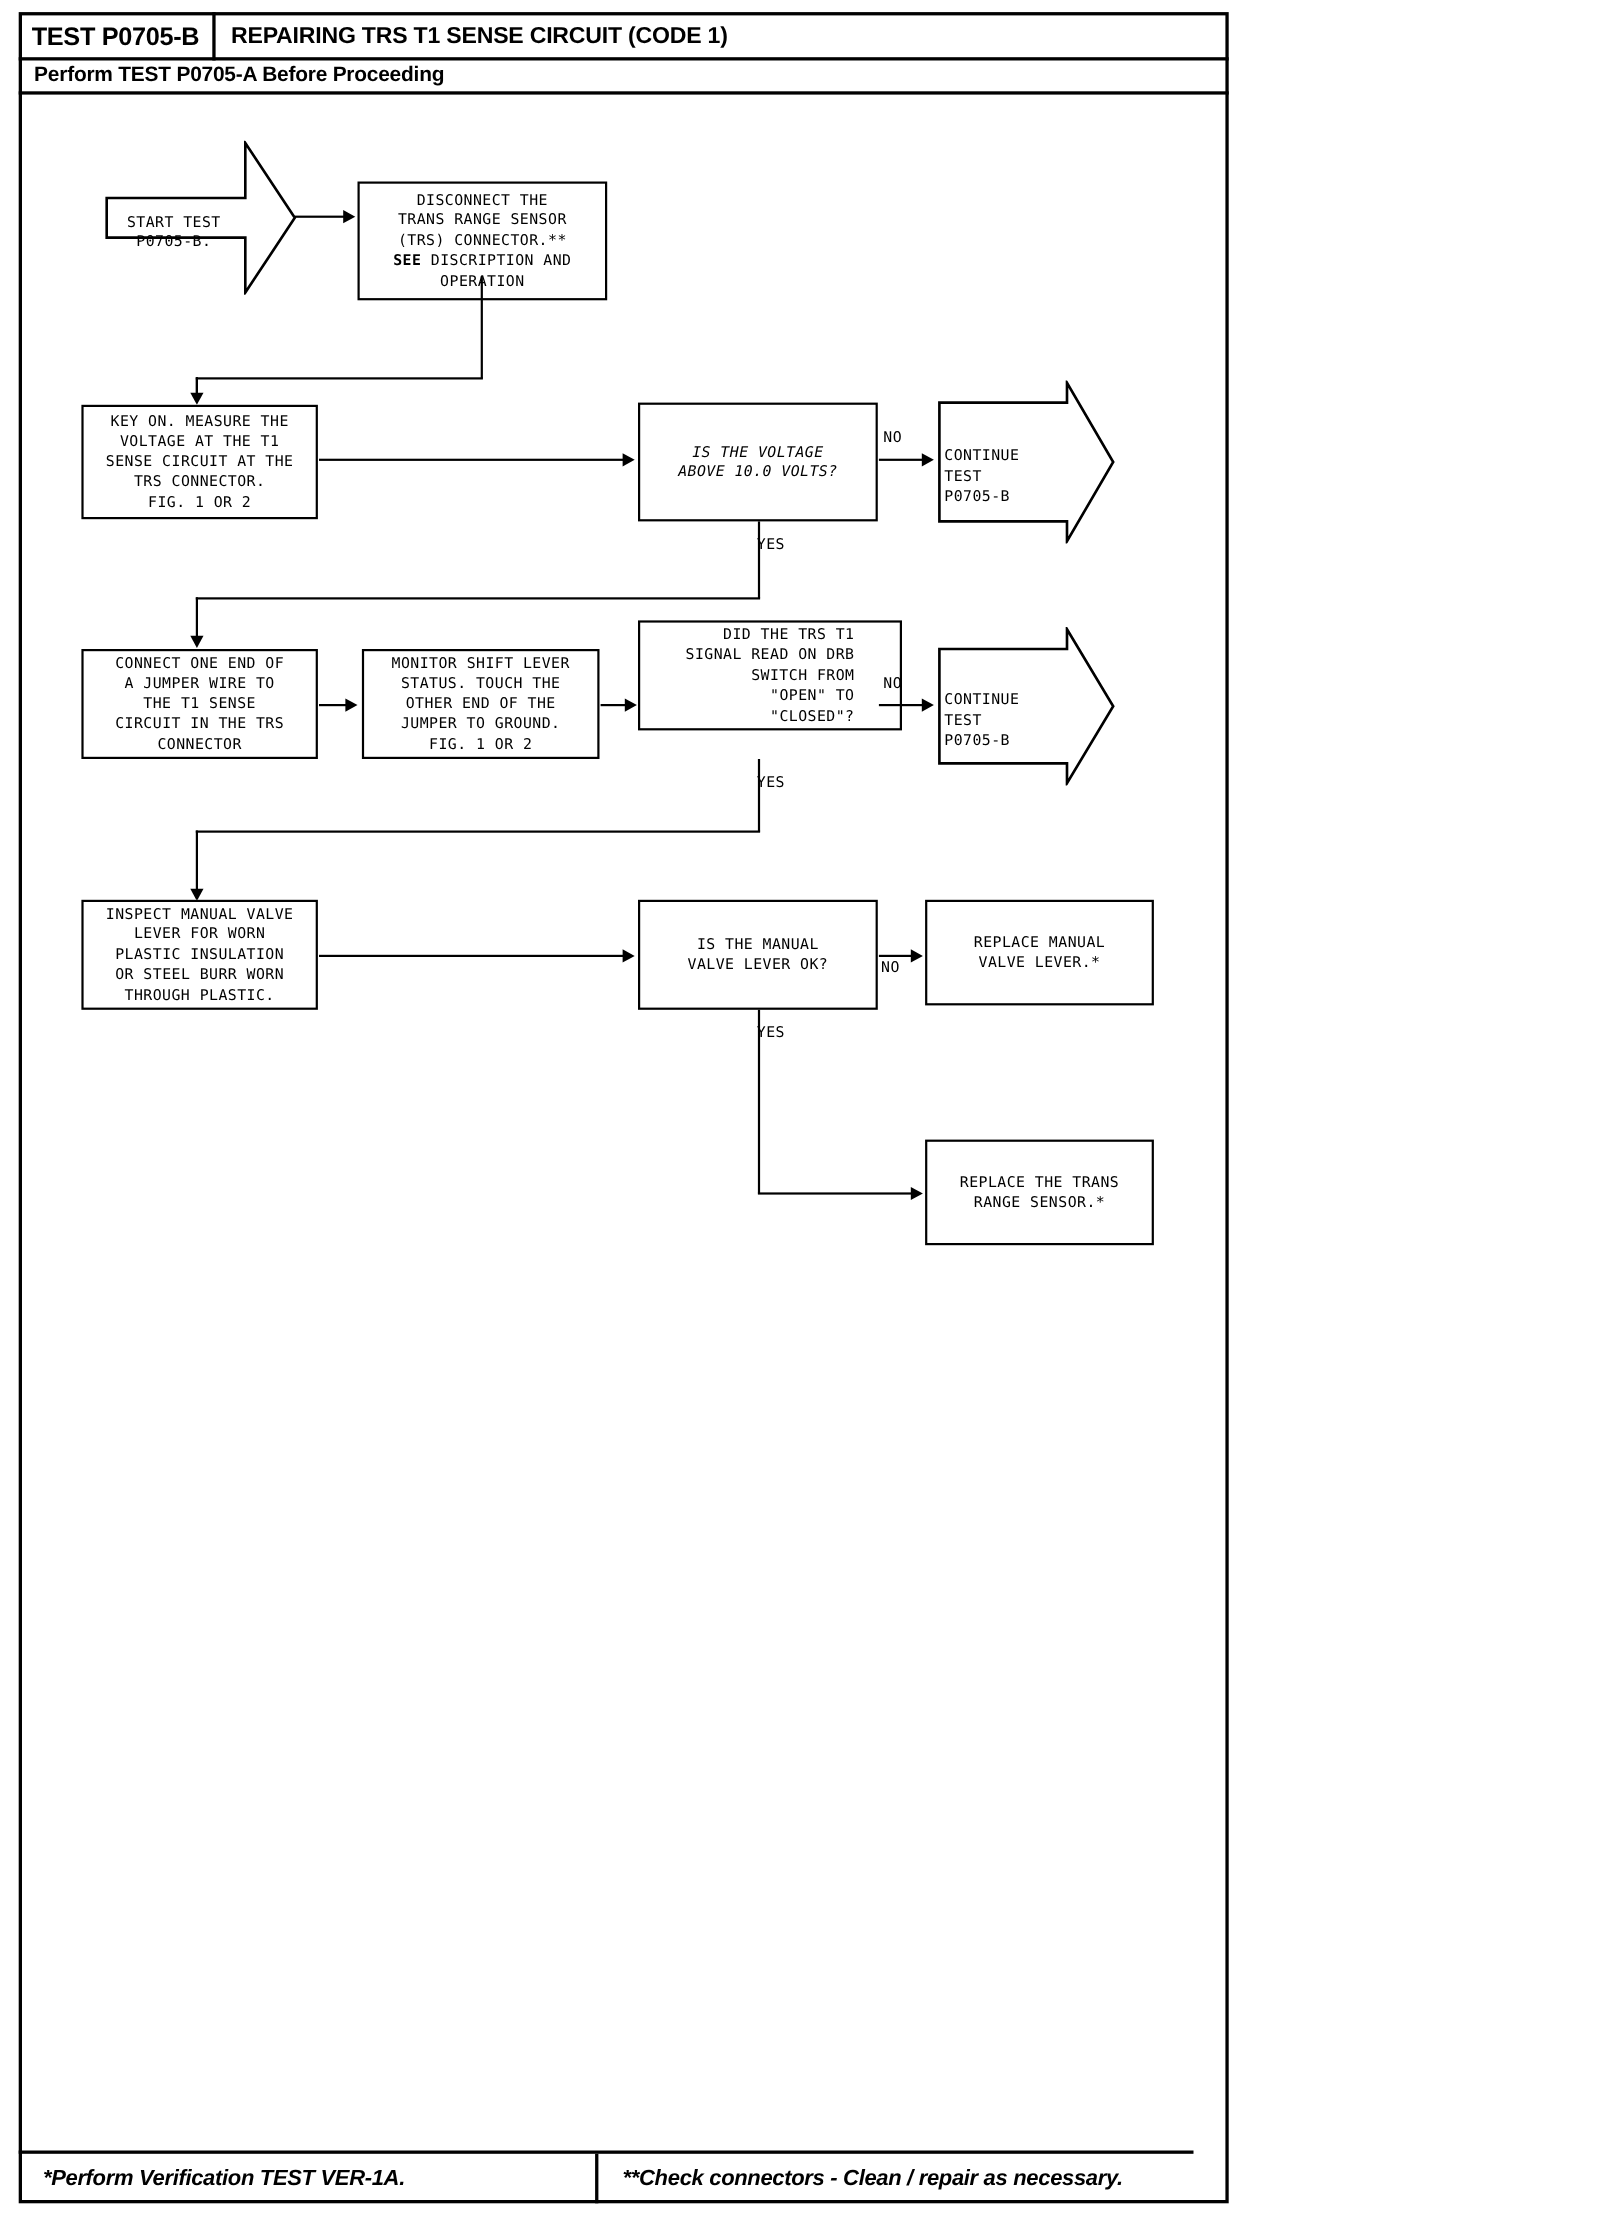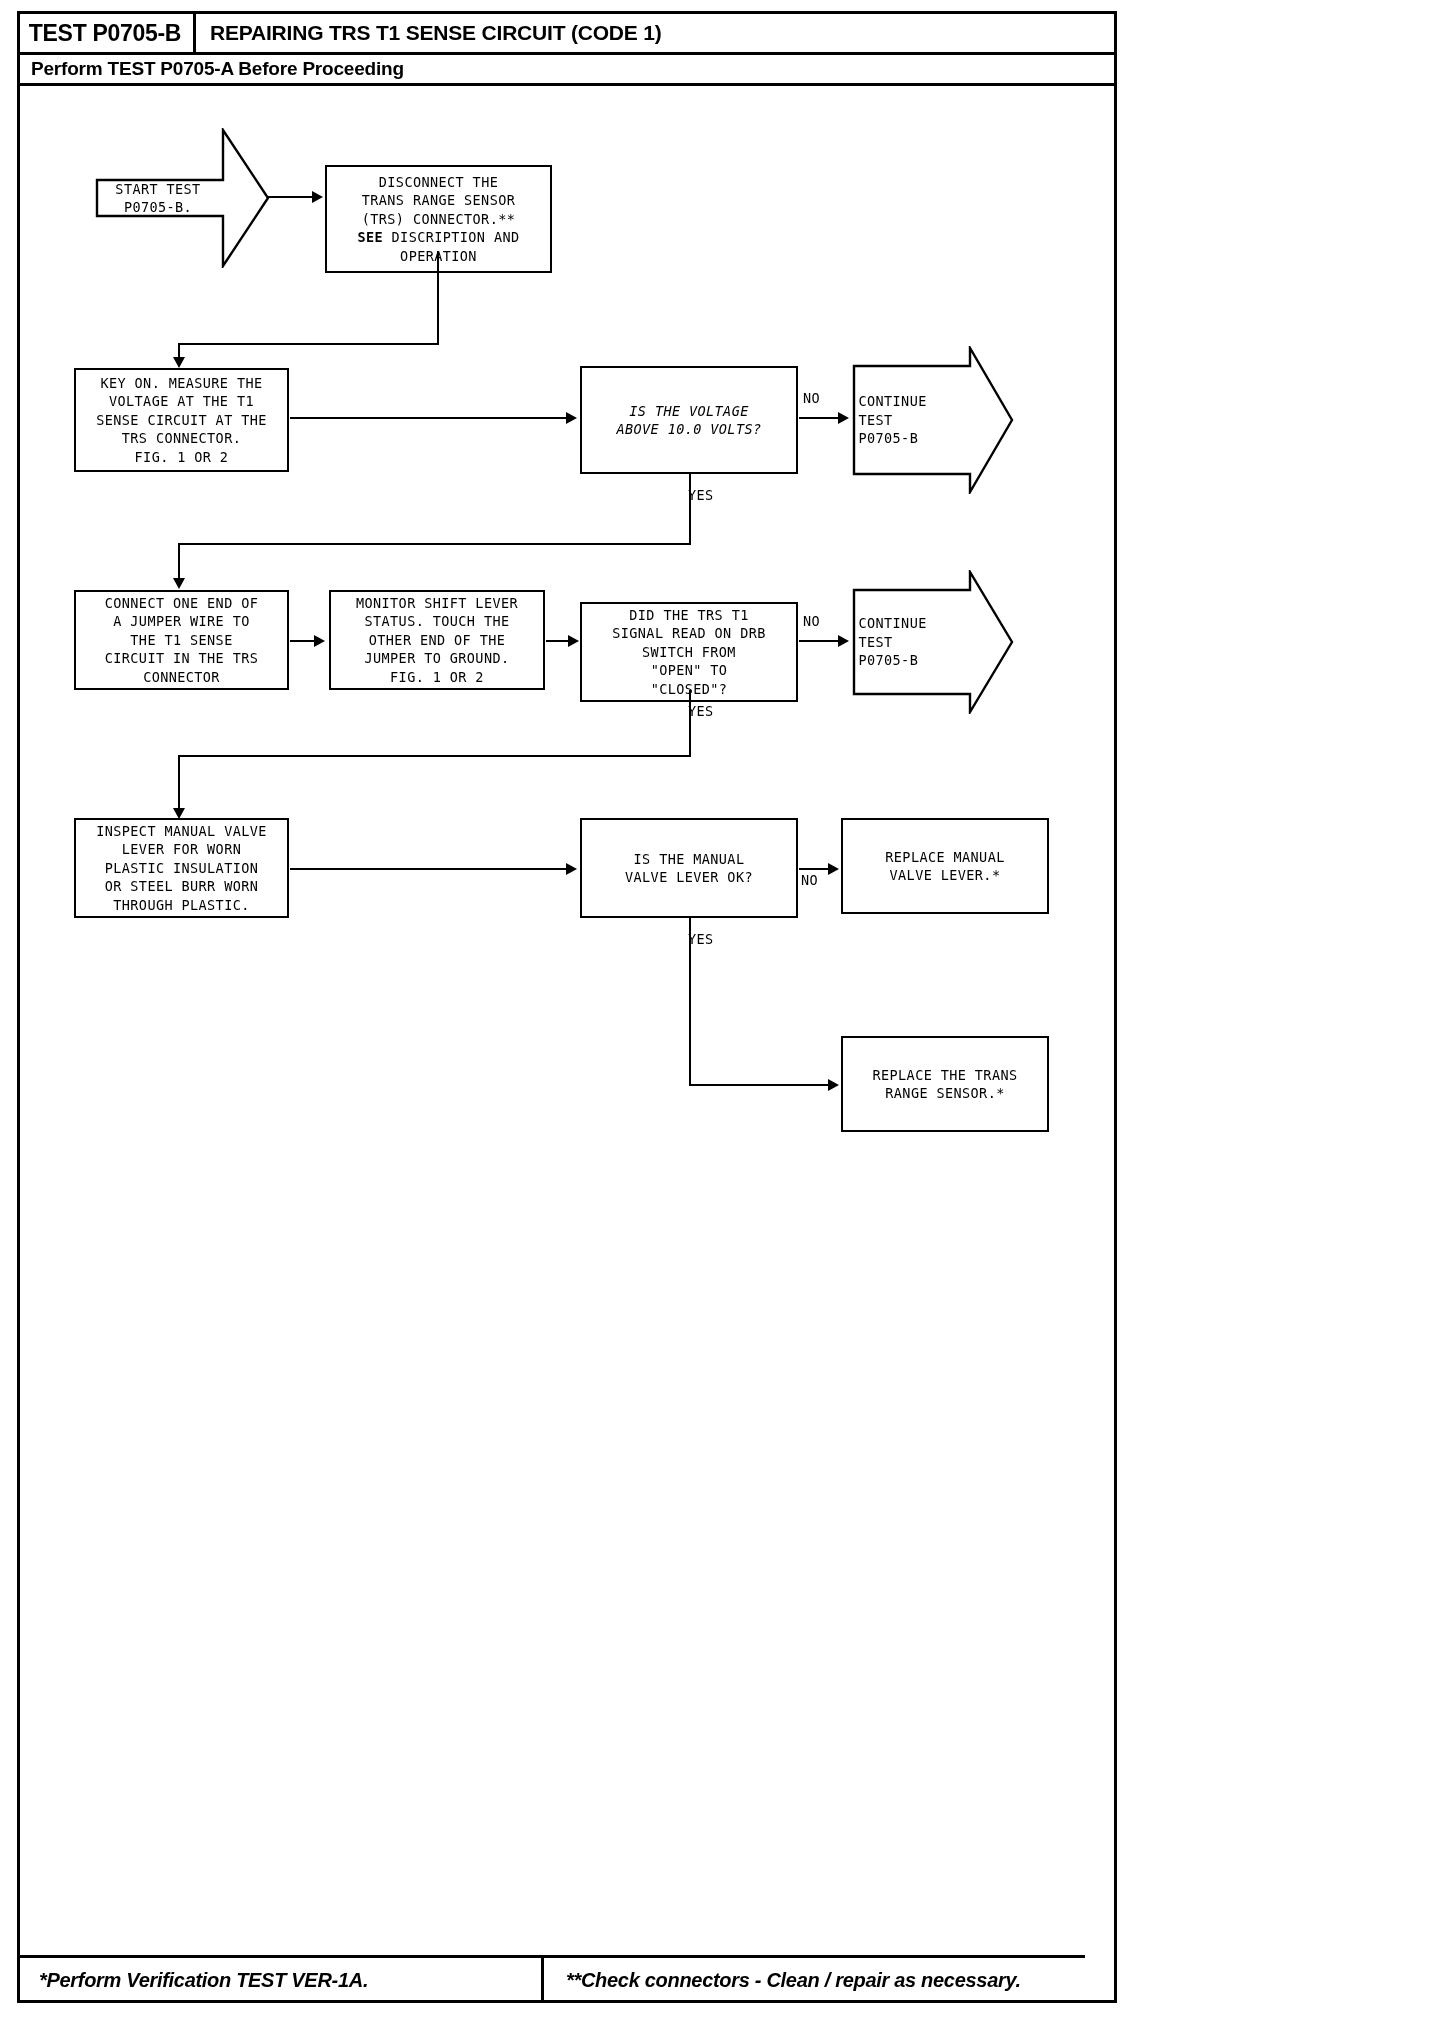--- a/index.html
+++ b/index.html
@@ -160,21 +160,21 @@
   }
   .arrowshape svg {
     position: absolute;
     left: 0; top: 0;
     width: 100%; height: 100%;
     display: block;
   }
   .arrowshape .label {
     position: absolute;
     left: 0;
-    top: 0;
+    top: 13px;
     width: 72%;
     height: 100%;
     display: flex;
     align-items: center;
     justify-content: center;
     text-align: center;
     font-family: "DejaVu Sans Mono", "Liberation Mono", monospace;
     font-size: 13.5px;
     line-height: 18.5px;
     letter-spacing: 0.4px;
@@ -311,21 +311,21 @@
     <span class="label">MONITOR SHIFT LEVER
 STATUS. TOUCH THE
 OTHER END OF THE
 JUMPER TO GROUND.
 FIG. 1 OR 2</span>
   </div>
 
   <div class="ln lnh" style="left:290px; top:640px; width:26px;"></div>
   <div class="arrowhead ah-right" style="left:314px; top:635px;"></div>
 
-  <div class="node proc" style="left:580px; top:602px; width:218px; height:100px;">
+  <div class="node proc" style="left:580px; top:564px; width:240px; height:100px;text-align:right;">
     <span class="label">DID THE TRS T1
 SIGNAL READ ON DRB
 SWITCH FROM
 "OPEN" TO
 "CLOSED"?</span>
   </div>
 
   <div class="ln lnh" style="left:546px; top:640px; width:26px;"></div>
   <div class="arrowhead ah-right" style="left:568px; top:635px;"></div>
 

